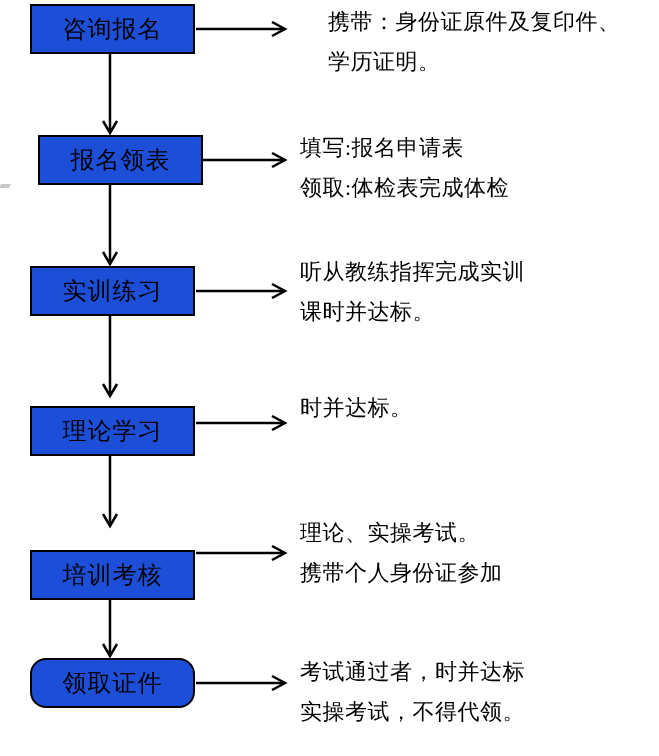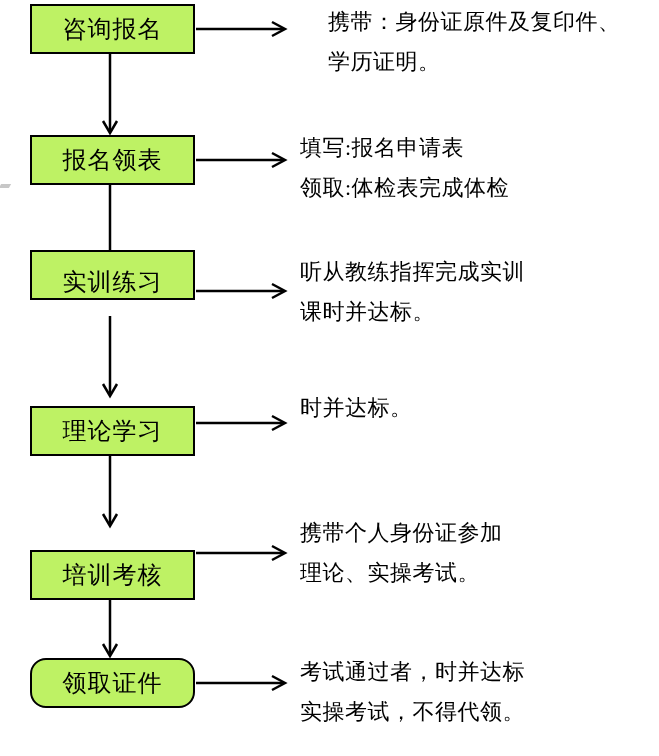--- a/index.html
+++ b/index.html
@@ -17,31 +17,31 @@
     left: 0; top: 0;
     width: 659px; height: 756px;
   }
   .flow-box {
     position: absolute;
     left: 30px;
     width: 165px;
     height: 50px;
     box-sizing: border-box;
     border: 2px solid #000000;
-    background: #bef264;
+    background: #1d4ed8;
     display: flex;
     align-items: center;
     justify-content: center;
     font-size: 24px;
     letter-spacing: 1px;
     white-space: nowrap;
   }
   .flow-box:nth-of-type(1) { top: 4px; }
-  .flow-box:nth-of-type(2) { top: 135px; }
-  .flow-box:nth-of-type(3) { top: 250px; align-items: flex-end; }
+  .flow-box:nth-of-type(2) { top: 135px; margin-left: 8px; }
+  .flow-box:nth-of-type(3) { top: 266px; }
   .flow-box:nth-of-type(4) { top: 390px; margin-top: 16px; }
   .flow-box:nth-of-type(5) { top: 528px; margin-top: 22px; }
   .flow-box:nth-of-type(6) { top: 658px; border-radius: 16px; }
   .note {
     position: absolute;
     left: 300px;
     width: 350px;
     font-size: 22px;
     line-height: 40px;
     letter-spacing: 0.5px;
@@ -150,22 +150,22 @@
     <div>课时并达标。</div>
   </div>
   <div class="note note-2">
     <div>填写:报名申请表</div>
     <div>领取:体检表完成体检</div>
   </div>
   <div class="note note-4">
     <div>时并达标。</div>
   </div>
   <div class="note note-5">
+    <div>理论、实操考试。</div>
     <div>携带个人身份证参加</div>
-    <div>理论、实操考试。</div>
   </div>
   <div class="note note-6">
     <div>考试通过者，时并达标</div>
     <div>实操考试，不得代领。</div>
   </div>
 
   <div class="stray-mark"></div>
 </div>
 
 </body></html>

